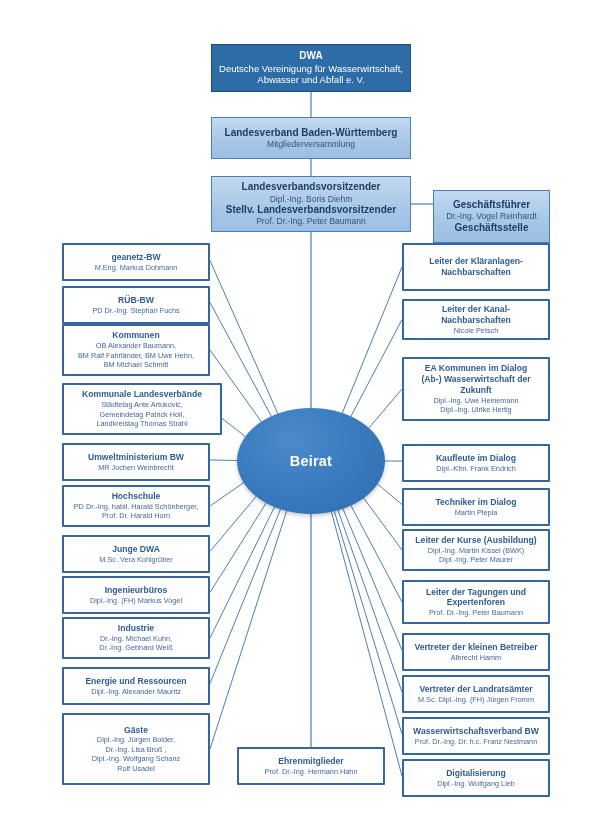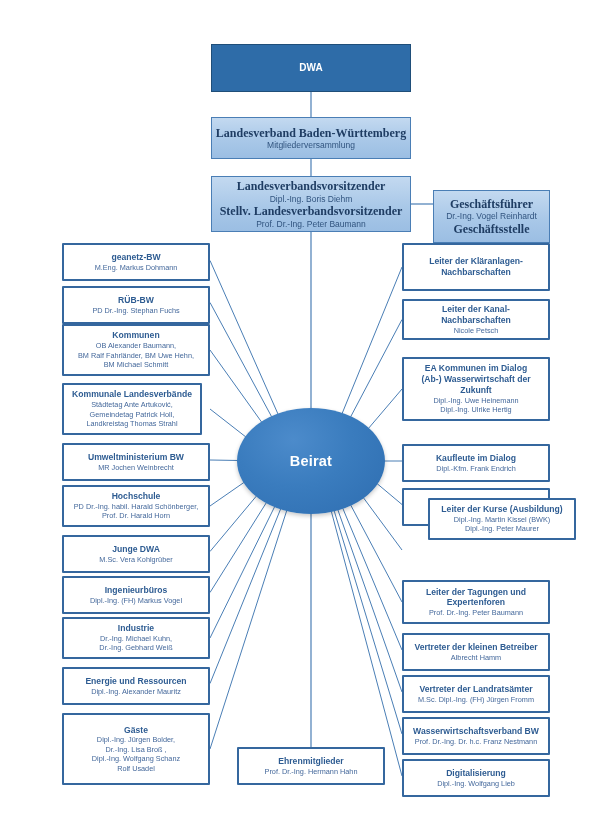--- a/index.html
+++ b/index.html
@@ -53,23 +53,22 @@
     padding: 0 6px;
   }
   
   .node-light {
     background: linear-gradient(to bottom, #C3D9F0 0%, #A9C8E8 55%, #9BBEE3 100%);
     border: 1px solid #4A7EB5;
     color: #1F3D63;
   }
   .node-light .n-title {
     font-weight: bold;
-    font-size: 12px;
+    font-size: 10px;
     color: #1F3D63;
-    font-family: Liberation Serif, serif;
   }
   .node-light .n-sub {
     font-size: 8.5px;
     color: #31547F;
   }
   
   .node-leaf {
     background: #ffffff;
     border: 2px solid #35679E;
     border-radius: 1px;
@@ -133,20 +132,21 @@
       <line x1="331.33255496564993" y1="511.40867317367474" x2="402" y2="776" stroke="#4A7EB5" stroke-width="1"></line>
       <line x1="311" y1="92" x2="311" y2="117" stroke="#4A7EB5" stroke-width="1.2"></line>
       <line x1="311" y1="159" x2="311" y2="176" stroke="#4A7EB5" stroke-width="1.2"></line>
       <line x1="411" y1="204" x2="433" y2="204" stroke="#4A7EB5" stroke-width="1.2"></line>
       <line x1="311" y1="232" x2="311" y2="408" stroke="#4A7EB5" stroke-width="1.2"></line>
       <line x1="311" y1="514" x2="311" y2="747" stroke="#4A7EB5" stroke-width="1.2"></line>
     </svg>
 
   <div class="node node-dark" style="left:211px; top:44px; width:200px; height:48px;">
     <span class="n-title">DWA</span>
+    <span class="n-sub">Deutsche Vereinigung für Wasserwirtschaft,<br>Abwasser und Abfall e. V.</span>
   </div>
 
   <div class="node node-light" style="left:211px; top:117px; width:200px; height:42px;">
     <span class="n-title">Landesverband Baden-Württemberg</span>
     <span class="n-sub">Mitgliederversammlung</span>
   </div>
 
   <div class="node node-light" style="left:211px; top:176px; width:200px; height:56px;">
     <span class="n-title">Landesverbandsvorsitzender</span>
     <span class="n-sub">Dipl.-Ing. Boris Diehm</span>
@@ -174,21 +174,21 @@
       <span class="n-sub">M.Eng. Markus Dohmann</span>
     </div>
     <div class="node node-leaf" style="left: 62px; top: 286px; width: 148px; height: 33px;">
       <span class="n-title">RÜB-BW</span>
       <span class="n-sub">PD Dr.-Ing. Stephan Fuchs</span>
     </div>
     <div class="node node-leaf" style="left: 62px; top: 324px; width: 148px; height: 52px;">
       <span class="n-title">Kommunen</span>
       <span class="n-sub">OB Alexander Baumann,<br>BM Ralf Fahrländer, BM Uwe Hehn,<br>BM Michael Schmitt</span>
     </div>
-    <div class="node node-leaf" style="left: 62px; top: 383px; width: 140px; height: 52px;">
+    <div class="node node-leaf" style="left: 62px; top: 383px; width: 160px; height: 52px;">
       <span class="n-title">Kommunale Landesverbände</span>
       <span class="n-sub">Städtetag Ante Artuković,<br>Gemeindetag Patrick Holl,<br>Landkreistag Thomas Strahl</span>
     </div>
     <div class="node node-leaf" style="left: 62px; top: 443px; width: 148px; height: 34px;">
       <span class="n-title">Umweltministerium BW</span>
       <span class="n-sub">MR Jochen Weinbrecht</span>
     </div>
     <div class="node node-leaf" style="left: 62px; top: 485px; width: 148px; height: 42px;">
       <span class="n-title">Hochschule</span>
       <span class="n-sub">PD Dr.-Ing. habil. Harald Schönberger,<br>Prof. Dr. Harald Horn</span>
@@ -225,21 +225,21 @@
       <span class="n-sub">Dipl.-Ing. Uwe Heinemann<br>Dipl.-Ing. Ulrike Hertig</span>
     </div>
     <div class="node node-leaf" style="left: 402px; top: 444px; width: 148px; height: 34px;">
       <span class="n-title">Kaufleute im Dialog</span>
       <span class="n-sub">Dipl.-Kfm. Frank Endrich</span>
     </div>
     <div class="node node-leaf" style="left: 402px; top: 488px; width: 148px; height: 33px;">
       <span class="n-title">Techniker im Dialog</span>
       <span class="n-sub">Martin Plepla</span>
     </div>
-    <div class="node node-leaf" style="left: 402px; top: 498px; width: 148px; height: 42px; margin-left: 26px;">
+    <div class="node node-leaf" style="left: 402px; top: 529px; width: 148px; height: 42px;">
       <span class="n-title">Leiter der Kurse (Ausbildung)</span>
       <span class="n-sub">Dipl.-Ing. Martin Kissel (BWK)<br>Dipl.-Ing. Peter Maurer</span>
     </div>
     <div class="node node-leaf" style="left: 402px; top: 580px; width: 148px; height: 44px;">
       <span class="n-title">Leiter der Tagungen und<br>Expertenforen</span>
       <span class="n-sub">Prof. Dr.-Ing. Peter Baumann</span>
     </div>
     <div class="node node-leaf" style="left: 402px; top: 633px; width: 148px; height: 34px;">
       <span class="n-title">Vertreter der kleinen Betreiber</span>
       <span class="n-sub">Albrecht Hamm</span>

